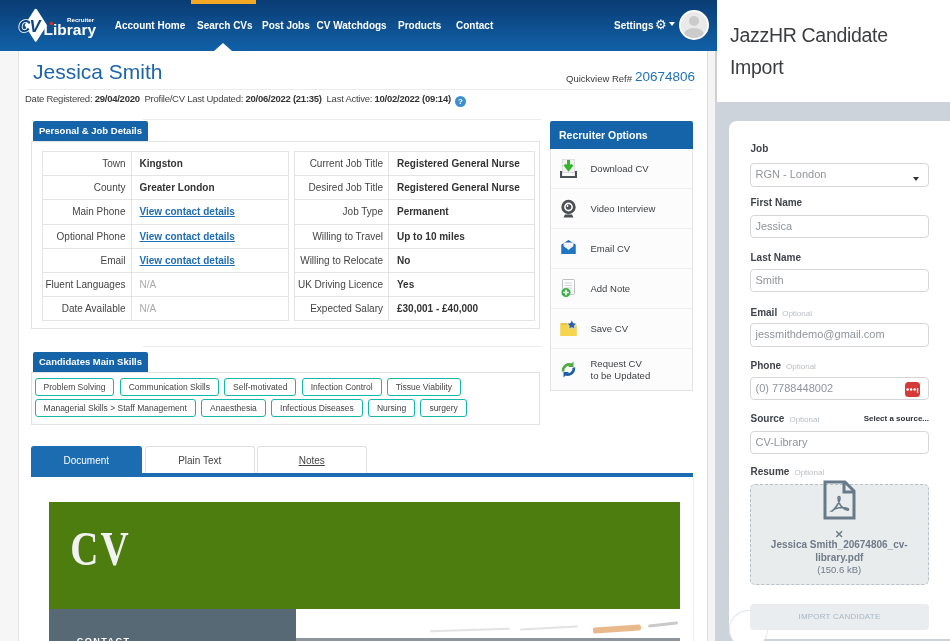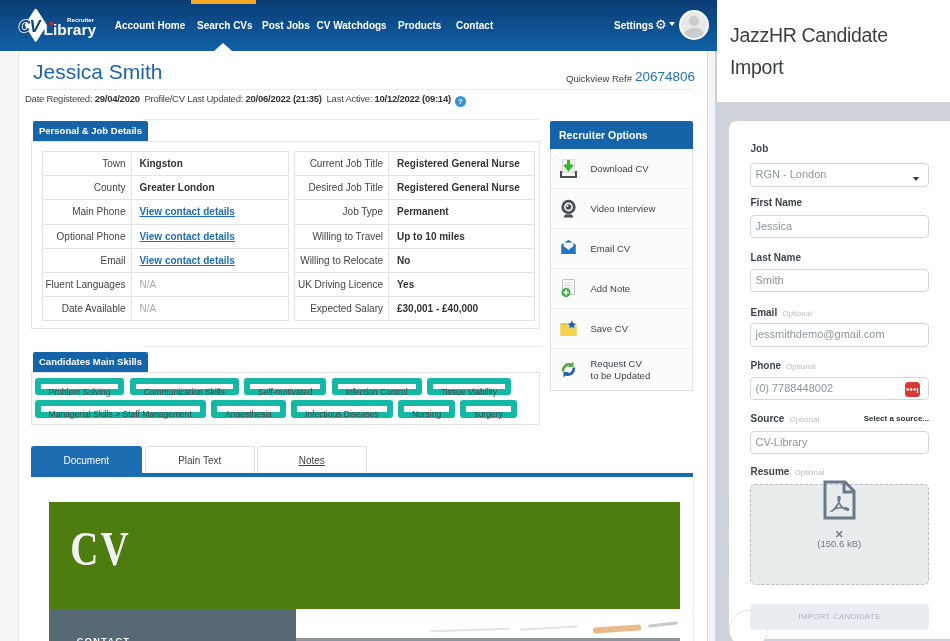--- a/index.html
+++ b/index.html
@@ -44,21 +44,21 @@
 .dtable td.l { text-align:right; color:#444; padding-right:5px; }
 .dtable td.v { font-weight:bold; color:#333; padding-left:8px; }
 .dtable td.na { color:#aaa; font-weight:normal; }
 .dtable a { color:#1e6db6; font-weight:bold; text-decoration:underline; }
 #t1 { left:9.5px; top:9px; }
 #t2 { left:262px; top:9px; }
 
 
 #sbox { position:absolute; left:31px; top:372px; width:509px; height:52.5px; border:1px solid #e3e3e3; background:#fff;
   padding:3px 0 0 0; }
-.chip { display:inline-block; border:6px solid #14b8a6; border-radius:3px; font-size:8.5px; color:#444;
+.chip { display:inline-block; border:1px solid #14b8a6; border-radius:3px; font-size:8.5px; color:#444;
   padding:0 8px; line-height:16px; height:17.5px; margin:1.5px 2.6px; background:#fff; }
 
 
 .doctab { position:absolute; top:445.5px; height:27.5px; width:110.5px; text-align:center; line-height:27px;
   font-size:10px; border:1px solid #e0e0e0; border-bottom:none; background:#fff; color:#444; border-radius:3px 3px 0 0;}
 #dt1 { left:31px; background:#1b6cb1; border-color:#1b6cb1; color:#fff; }
 #dt2 { left:144.5px; }
 #dt3 { left:256.5px;text-decoration:underline; }
 #bluebar { position:absolute; left:31px; top:472.7px; width:662px; height:4.2px; background:#1b6cb1; }
 #docpane { position:absolute; left:31px; top:477px; width:663px; height:164px; border-right:1px solid #ededed; background:#fff;}
@@ -130,21 +130,21 @@
       <div class="head"></div>
       <div class="body"></div>
     </div>
 </div>
 <div id="navnotch"></div>
 
 <div id="h1">Jessica Smith</div>
 <div id="qref">Quickview Ref#</div>
 <div id="qnum">20674806</div>
 <div id="hr0"></div>
-<div id="meta">Date Registered: <b>29/04/2020</b>&nbsp; Profile/CV Last Updated: <b>20/06/2022 (21:35)</b>&nbsp; Last Active: <b>10/12/2022 (09:14)</b><span id="qmark">?</span></div>
+<div id="meta">Date Registered: <b>29/04/2020</b>&nbsp; Profile/CV Last Updated: <b>20/06/2022 (21:35)</b>&nbsp; Last Active: <b>10/02/2022 (09:14)</b><span id="qmark">?</span></div>
 <div id="hr1"></div>
 <div style="position:absolute;left:0;top:51px;width:18.5px;height:590px;background:#f6f6f7;border-right:1px solid #e4e4e4;"></div>
 <div style="position:absolute;left:143px;top:118.5px;width:398px;border-top:1px solid #ececec;"></div>
 <div style="position:absolute;left:143px;top:345.5px;width:398px;border-top:1px solid #ececec;"></div>
 
 <div class="bluetab" style="left:33px; top:120.5px;">Personal &amp; Job Details</div>
 <div id="pbox">
   <table class="dtable" id="t1">
     <tbody>
         <tr>
@@ -325,17 +325,18 @@
   <div style="position:absolute; right:21px; top:413.5px; font-size:8px; font-weight:bold; color:#2f3338;">Select a source...</div>
   <div class="finput" style="top:430.5px;">CV-Library</div>
   <div class="flabel" style="top:466px;">Resume<span class="opt">Optional</span></div>
   <div id="dropzone">
     <svg style="margin-top:-4.5px" width="34" height="40" viewBox="0 0 34 40">
       <path d="M3 2h20l9 9v27H3z" fill="none" stroke="#68798a" stroke-width="3"></path>
       <path d="M22 2v10h10" fill="none" stroke="#68798a" stroke-width="3"></path>
       <path d="M10 31c3-2 8-9 8-13 0-2-2-2-2 0 0 5 4 11 9 12 2 .5 2-1.5.2-1.8-4-1-12-1-15 2.8z" fill="none" stroke="#68798a" stroke-width="1.6"></path>
     </svg>
     <div style="font-size:10.5px; font-weight:bold; color:#6b7b8a; margin-top:6px; line-height:8px;">✕</div>
+    <div style="font-size:10px; font-weight:bold; color:#6f7b88; line-height:12.5px; margin-top:1px;">Jessica Smith_20674806_cv-<br>library.pdf</div>
     <div style="font-size:9.5px; font-weight:normal; color:#6f7b88; ">(150.6 kB)</div>
   </div>
   <div id="spincircle"></div>
   <div id="importbtn">IMPORT CANDIDATE</div>
 </div>
 
 </body></html>

